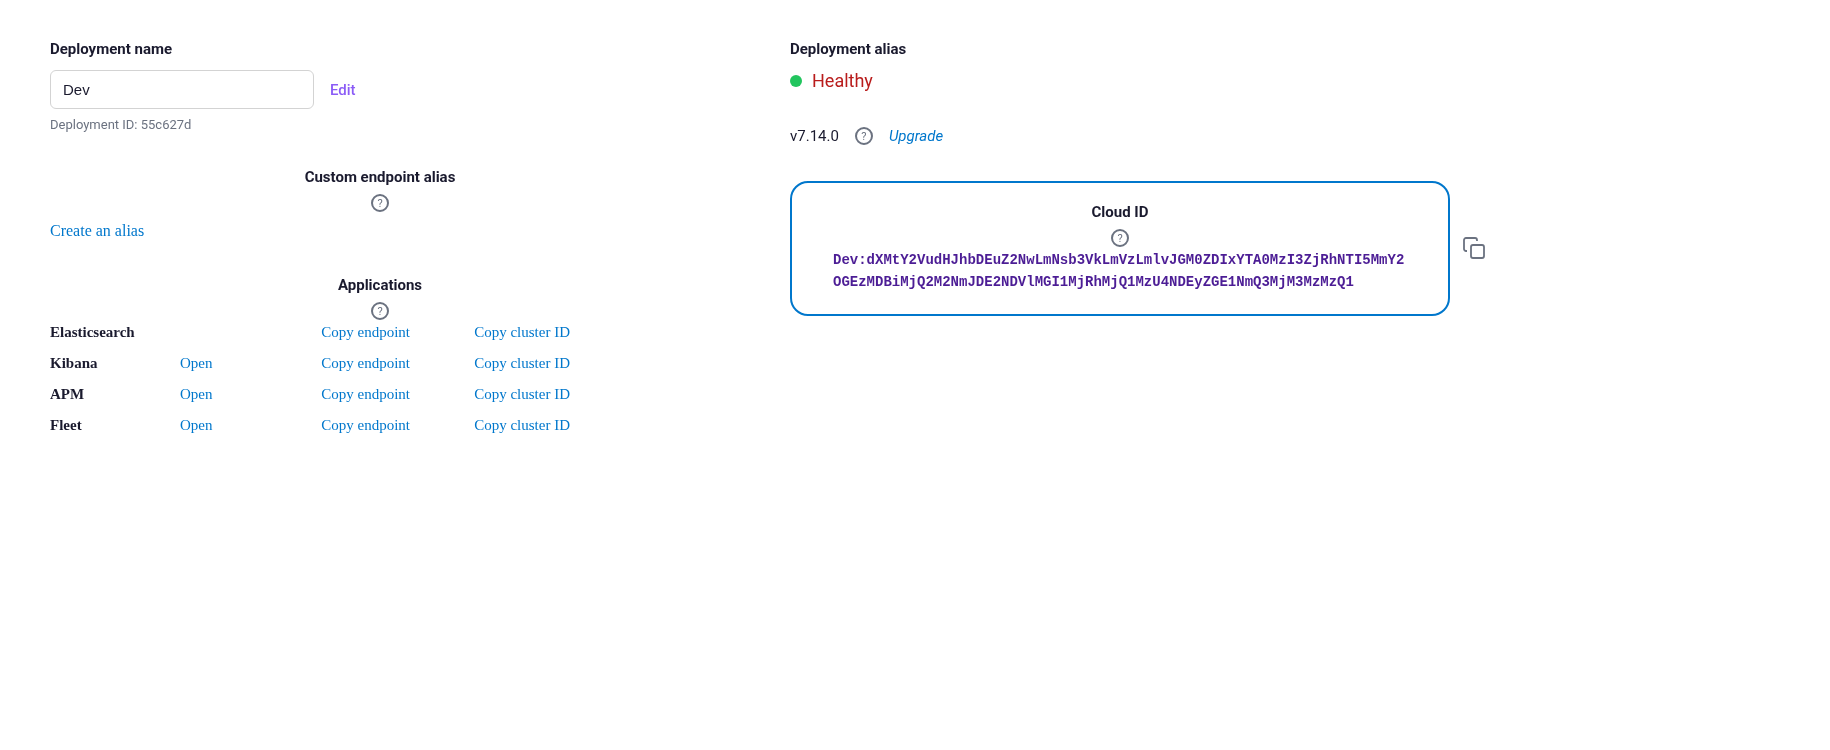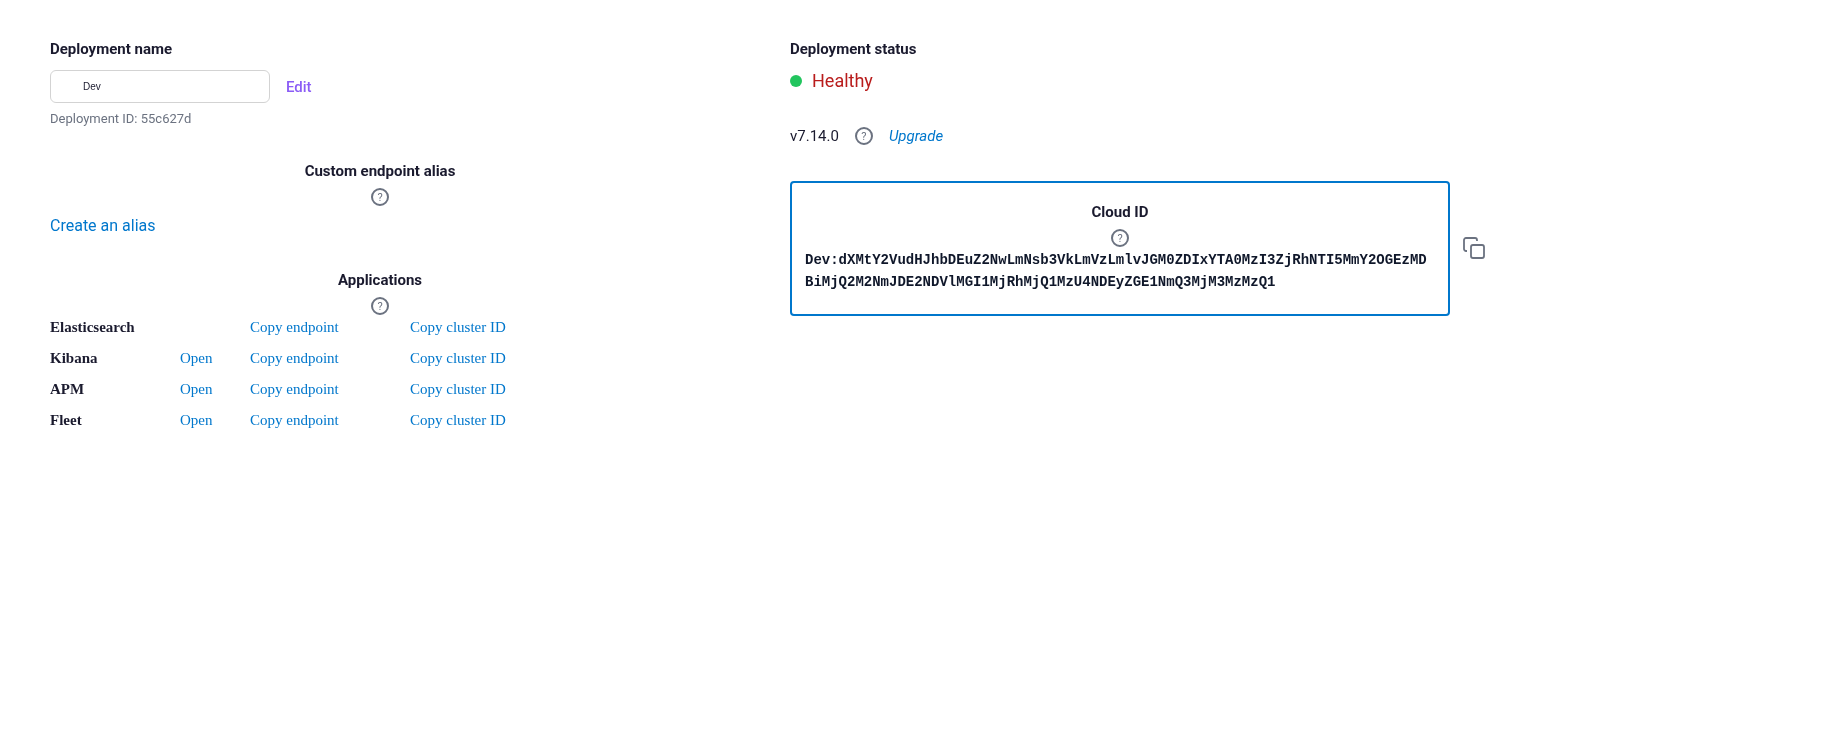--- a/index.html
+++ b/index.html
@@ -29,24 +29,24 @@
     }
     
     .deployment-name-row {
       display: flex;
       align-items: center;
       gap: 16px;
     }
     .deployment-name-input {
       border: 1px solid #d3d3d3;
       border-radius: 6px;
-      padding: 10px 32px;
-      font-size: 10px;
-      color: #1a1a2e;
-      width: 220px;
+      padding: 10px 12px;
+      font-size: 15px;
+      color: #1a1a2e;
+      width: 264px;
       background: #fff;
     }
     .edit-link {
       color: #8b5cf6;
       font-weight: 500;
       cursor: pointer;
       text-decoration: none;
       font-size: 15px;
     }
     .deployment-id-text {
@@ -90,20 +90,21 @@
       font-size: 11px;
       color: #6b7280;
       cursor: pointer;
       flex-shrink: 0;
     }
     .create-alias-link {
       color: #0077cc;
       font-size: 16px;
       cursor: pointer;
       text-decoration: none;
+      font-family: Liberation Serif, serif;
     }
     
     .applications-table {
       display: flex;
       flex-direction: column;
       gap: 14px;
       margin-top: 4px;
       font-family: Liberation Serif, serif;
     }
     .app-row {
@@ -114,20 +115,21 @@
     .app-name {
       font-weight: 700;
       font-size: 15px;
       color: #1a1a2e;
     }
     .app-link {
       color: #0077cc;
       font-size: 15px;
       cursor: pointer;
       text-decoration: none;
+      text-align: right;
     }
     
     .version-row {
       display: flex;
       align-items: center;
       gap: 16px;
     }
     .version-text {
       font-size: 15px;
       color: #1a1a2e;
@@ -140,28 +142,28 @@
       font-style: italic;
     }
     
     .cloud-id-container {
       position: relative;
       display: flex;
       align-items: stretch;
     }
     .cloud-id-box {
       border: 2px solid #0077cc;
-      border-radius: 4px;
-      padding: 20px 13px;
+      border-radius: 18px;
+      padding: 20px 41px;
       flex: 1;
     }
     .cloud-id-value {
       font-family: 'Courier New', Courier, monospace;
       font-size: 14px;
-      color: #0f172a;
+      color: #4c1d95;
       font-weight: 600;
       word-break: break-all;
       line-height: 1.6;
       margin-top: 2px;
     }
     .copy-icon-btn {
       position: absolute;
       right: -40px;
       top: 50%;
       transform: translateY(-50%);
@@ -237,21 +239,21 @@
             <a class="app-link">Copy cluster ID</a>
           </div>
         </div>
     </div>
 
   </div>
 
   <div class="right-col">
 
     <div>
-      <div class="section-label">Deployment status</div>
+      <div class="section-label">Deployment alias</div>
       <div class="status-row">
         <span class="status-dot"></span>
         <span class="status-text">Healthy</span>
       </div>
     </div>
 
     <div>
       <div class="version-row">
         <span class="version-text">v7.14.0</span>
         <span class="help-icon">?</span>

